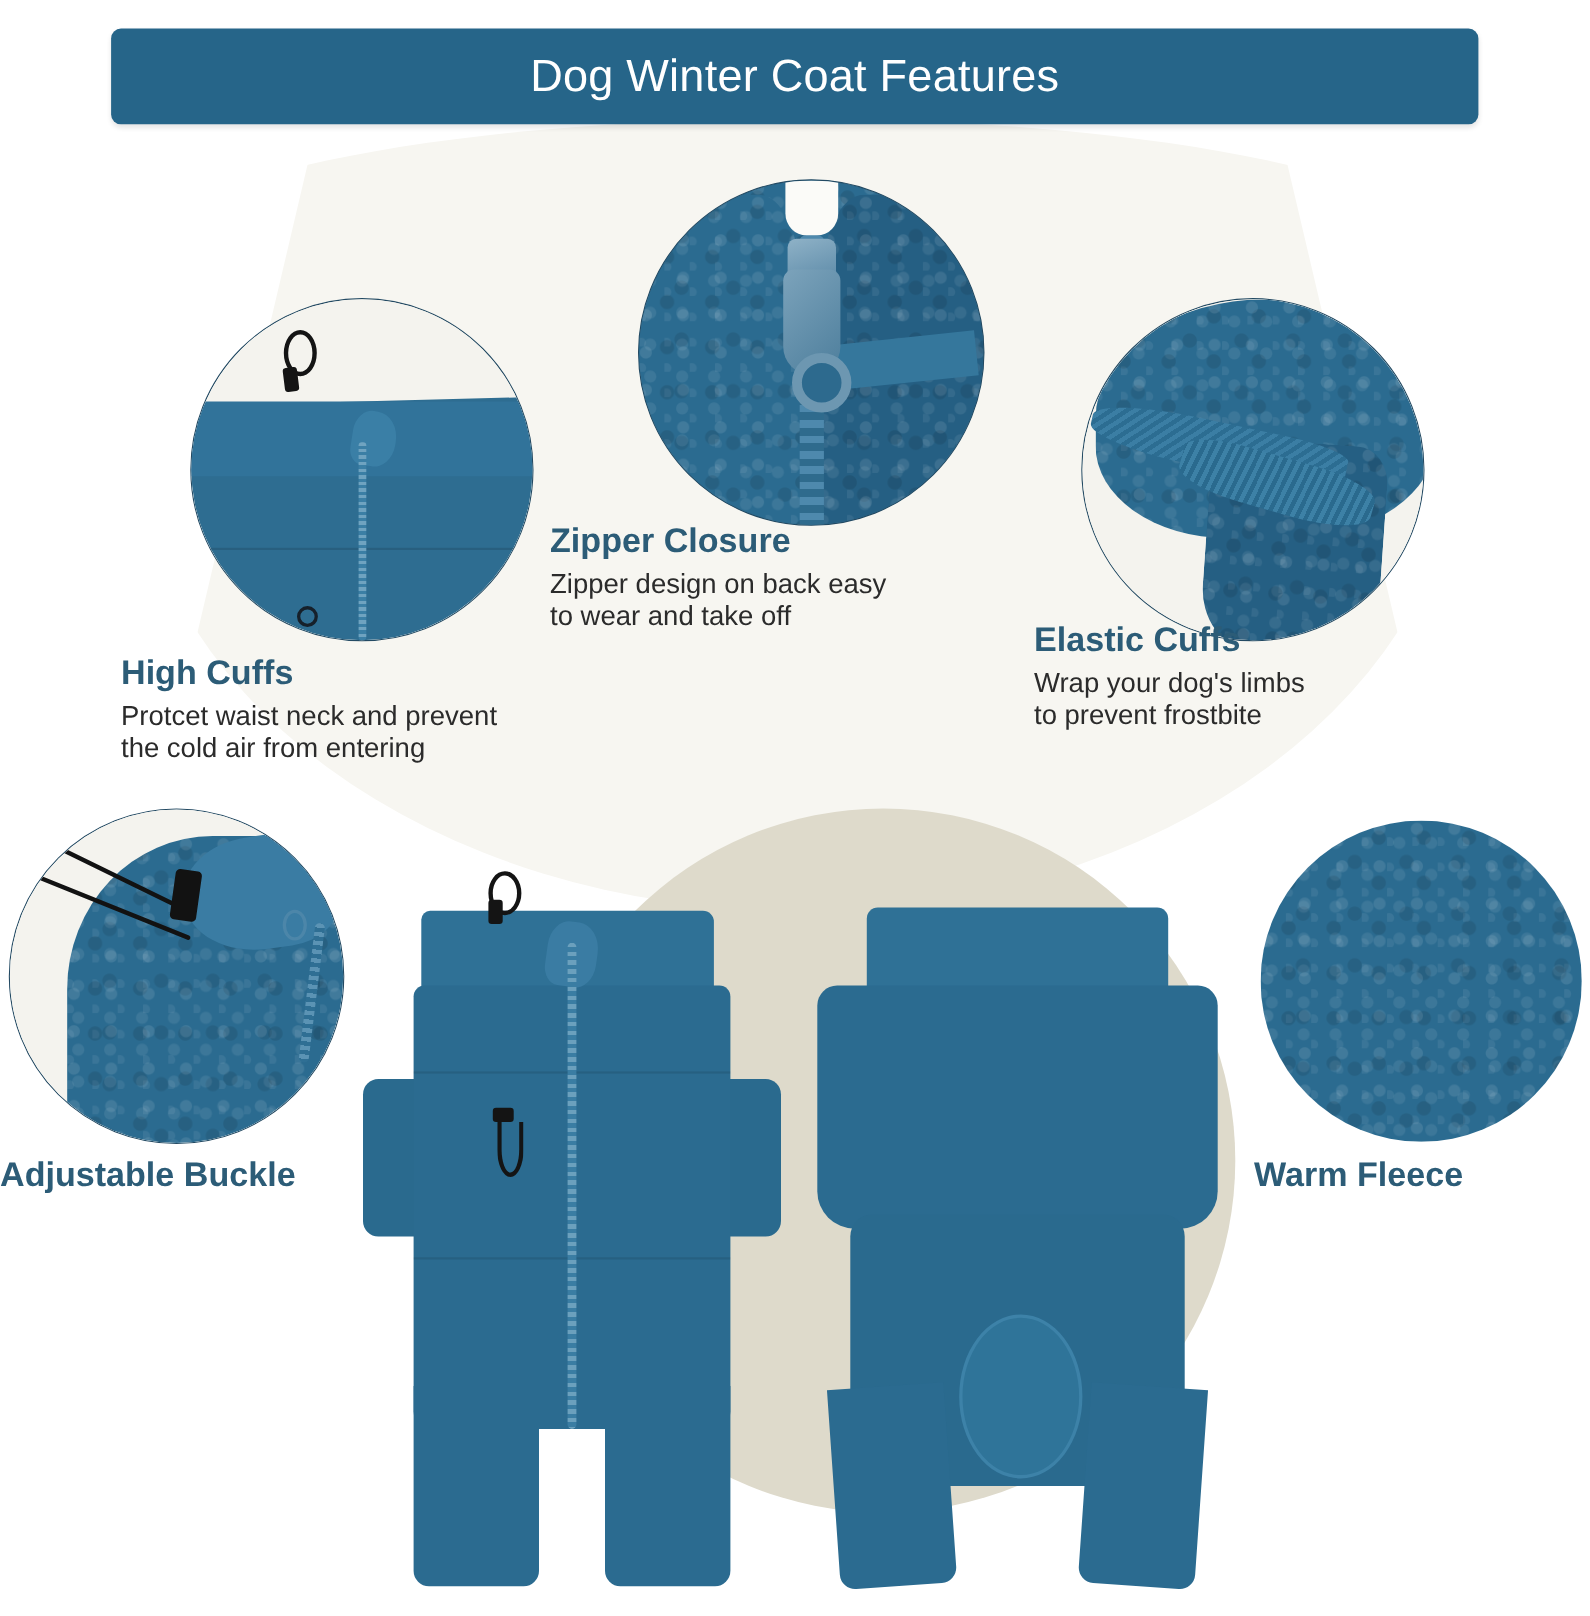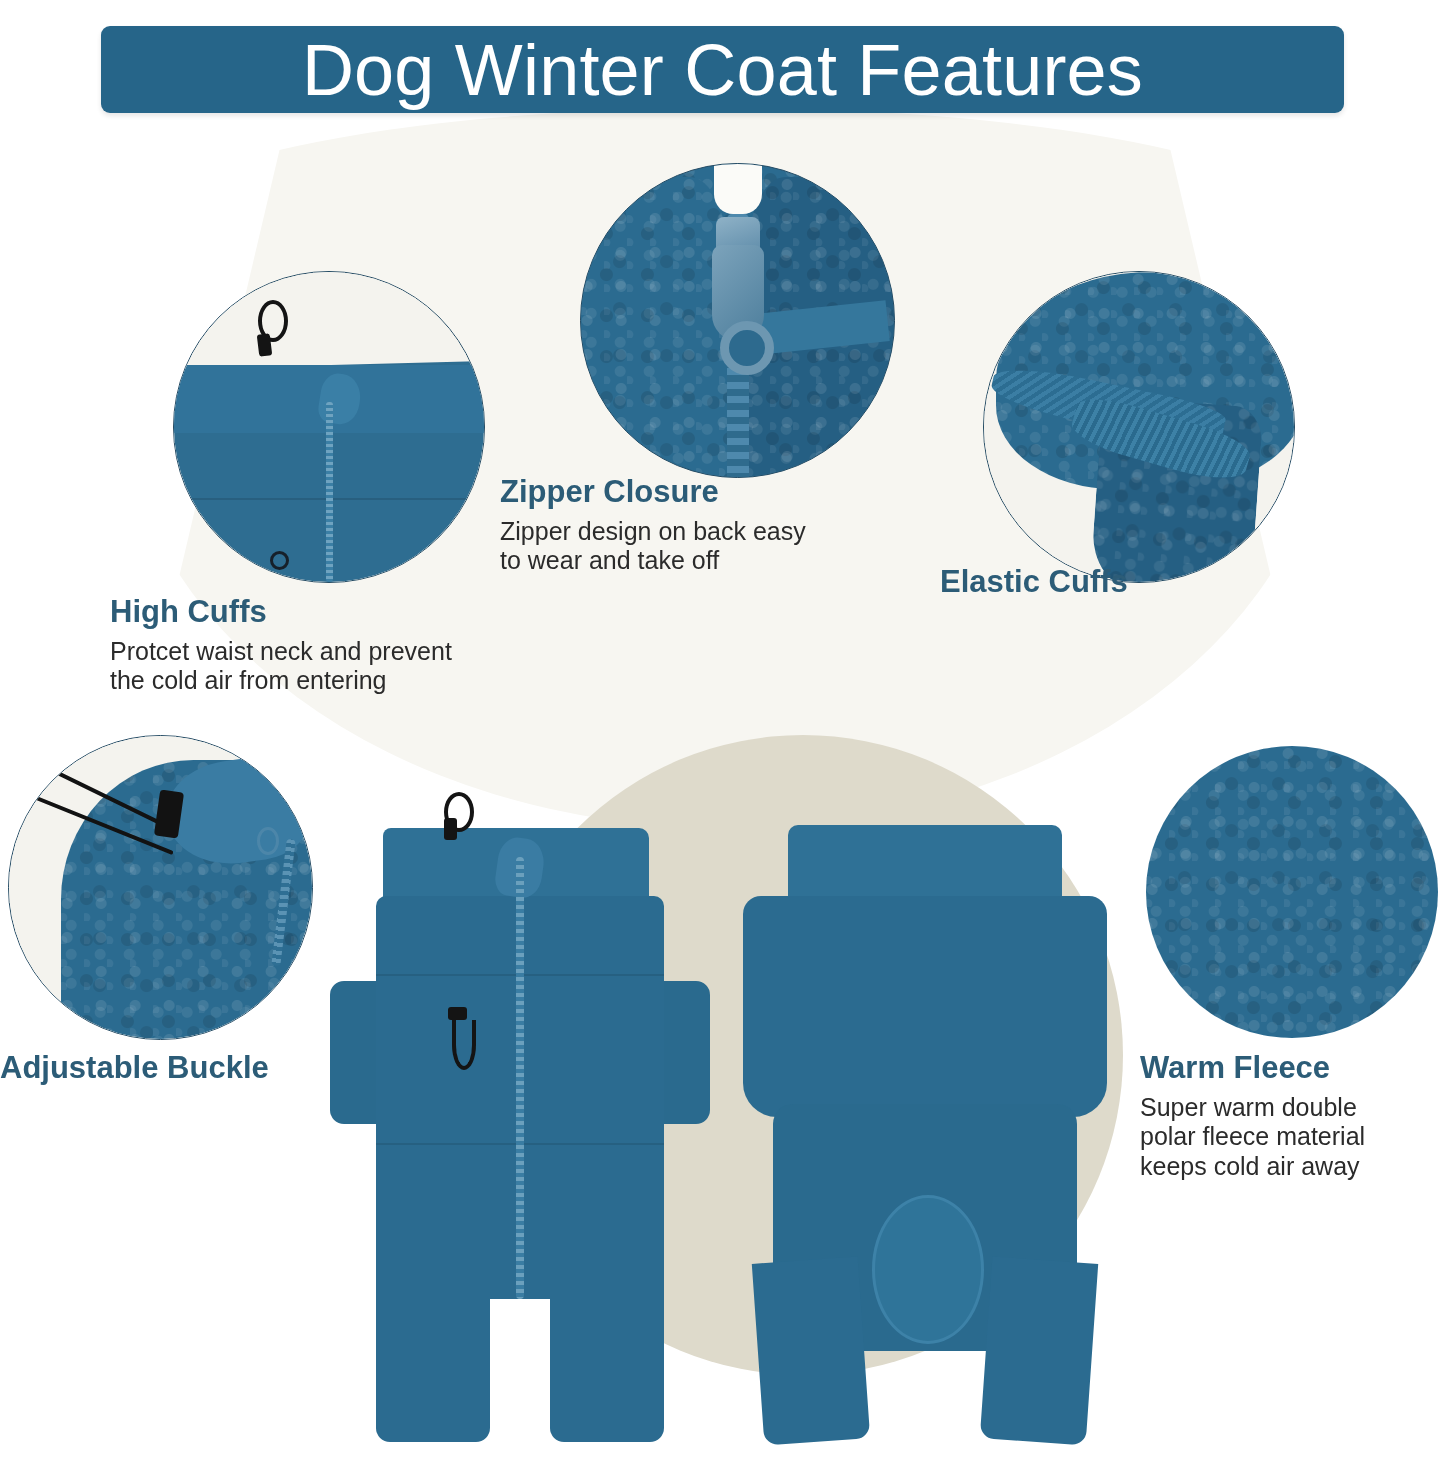--- a/index.html
+++ b/index.html
@@ -49,21 +49,21 @@
     background: #266589;
     border-radius: 9px;
     display: flex;
     align-items: center;
     justify-content: center;
     box-shadow: 0 3px 5px rgba(0,0,0,0.10);
     z-index: 5;
   }
   .title-text {
     color: #ffffff;
-    font-size: 72px;
+    font-size: 41px;
     font-weight: 400;
     letter-spacing: 0.2px;
     line-height: 1;
     white-space: nowrap;
   }
 
   
   .feature {
     position: absolute;
     z-index: 3;
@@ -612,20 +612,22 @@
 <div class="photo-circle outlined" id="cuffs-art" style="left:983px; top:271px; width:312px; height:312px;">
   <div class="circle-inner"></div>
   <div class="cuff-sleeve fleece"></div>
   <div class="cuff-leg fleece fleece-dark"></div>
   <div class="cuff-band"></div>
   <div class="cuff-band2"></div>
 </div>
 
 <div class="feature" style="left:940px; top:564px; width:370px;">
   <p class="feature-heading">Elastic Cuffs</p>
+  <p class="feature-desc">Wrap your dog's limbs
+to prevent frostbite</p>
 </div>
 
 <div class="photo-circle outlined" id="buckle-art" style="left:8px; top:735px; width:305px; height:305px;">
   <div class="circle-inner"></div>
   <div class="b-fabric fleece"></div>
   <div class="b-fold"></div>
   <div class="b-zip"></div>
   <div class="b-loop"></div>
   <div class="b-cord1"></div>
   <div class="b-cord2"></div>
@@ -633,23 +635,20 @@
 </div>
 
 <div class="feature" style="left:0px; top:1050px; width:320px;">
   <p class="feature-heading">Adjustable Buckle</p>
 </div>
 
 <div class="photo-circle fleece" id="warm-art" style="left:1146px; top:746px; width:292px; height:292px;"></div>
 
 <div class="feature" style="left:1140px; top:1050px; width:305px;">
   <p class="feature-heading">Warm Fleece</p>
-  <p class="feature-desc">Super warm double
-polar fleece material
-keeps cold air away</p>
 </div>
 
 <div class="product" id="front-view" style="left:330px; top:805px; width:380px; height:650px;">
   <div class="p-sleeve-l"></div>
   <div class="p-sleeve-r"></div>
   <div class="p-collar"></div>
   <div class="p-body"></div>
   <div class="p-seam" style="top:26%;"></div>
   <div class="p-seam" style="top:52%;"></div>
   <div class="p-leg-l"></div>

